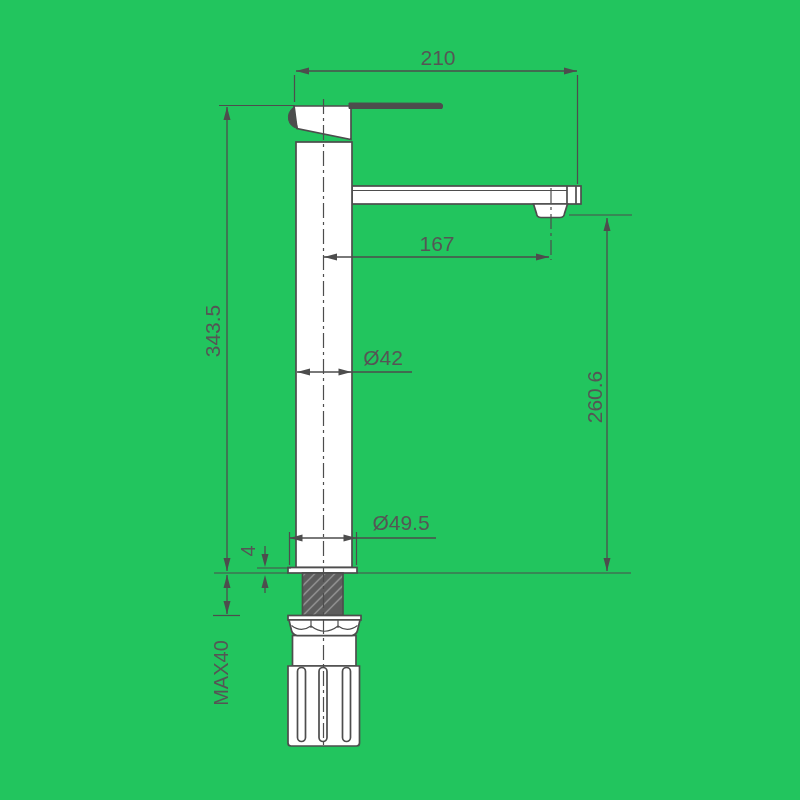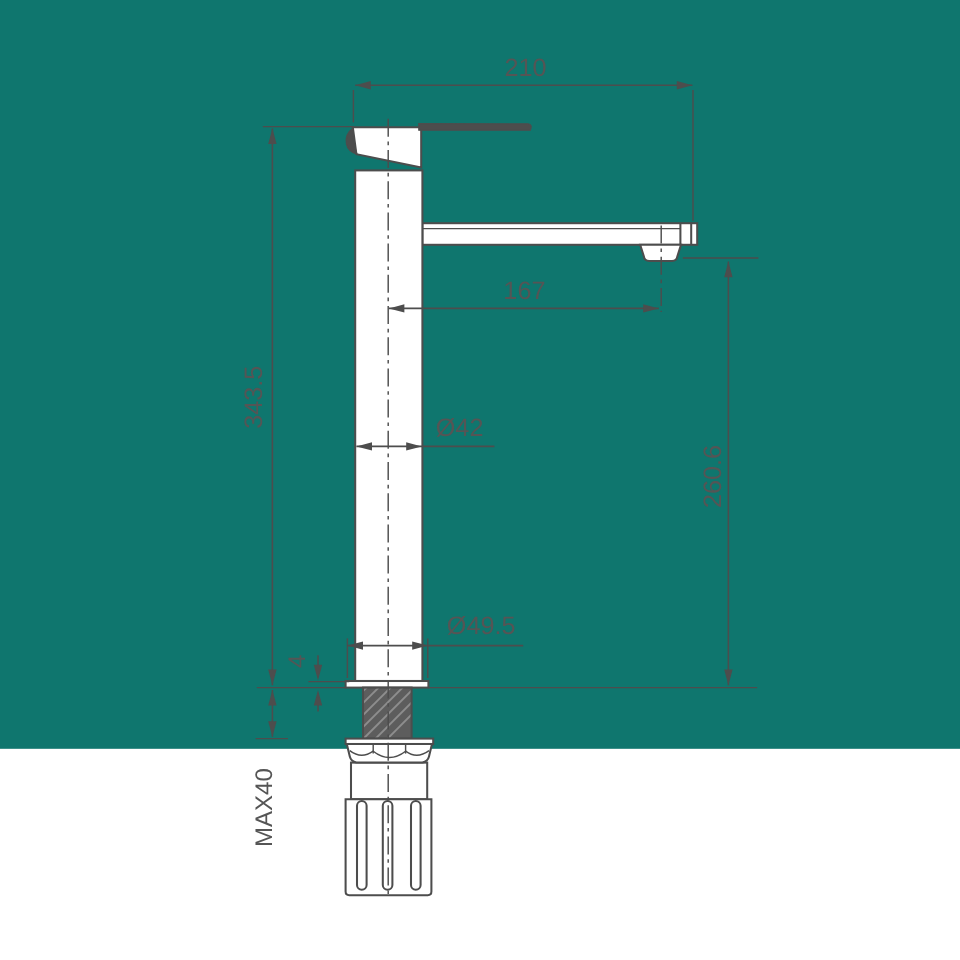--- a/index.html
+++ b/index.html
@@ -6,22 +6,22 @@
     margin: 0;
     padding: 0;
     background: #ffffff;
     width: 800px;
     height: 800px;
     overflow: hidden;
     font-family: "Liberation Sans", sans-serif;
   }
   .drawing-wrap {
     width: 800px;
-    height: 624px;
-    background: #0f766e;
+    height: 800px;
+    background: #22c55e;
   }
   svg text {
     font-family: "Liberation Sans", "DejaVu Sans", sans-serif;
     fill: #555555;
   }
   .outline { stroke: #4d4d4d; stroke-width: 1.7; fill: #ffffff; }
   .outline-nofill { stroke: #4d4d4d; stroke-width: 1.7; fill: none; }
   .thin { stroke: #4d4d4d; stroke-width: 1.2; fill: none; }
   .dimline { stroke: #4d4d4d; stroke-width: 1.3; fill: none; }
   .extline { stroke: #4d4d4d; stroke-width: 1.2; fill: none; }

